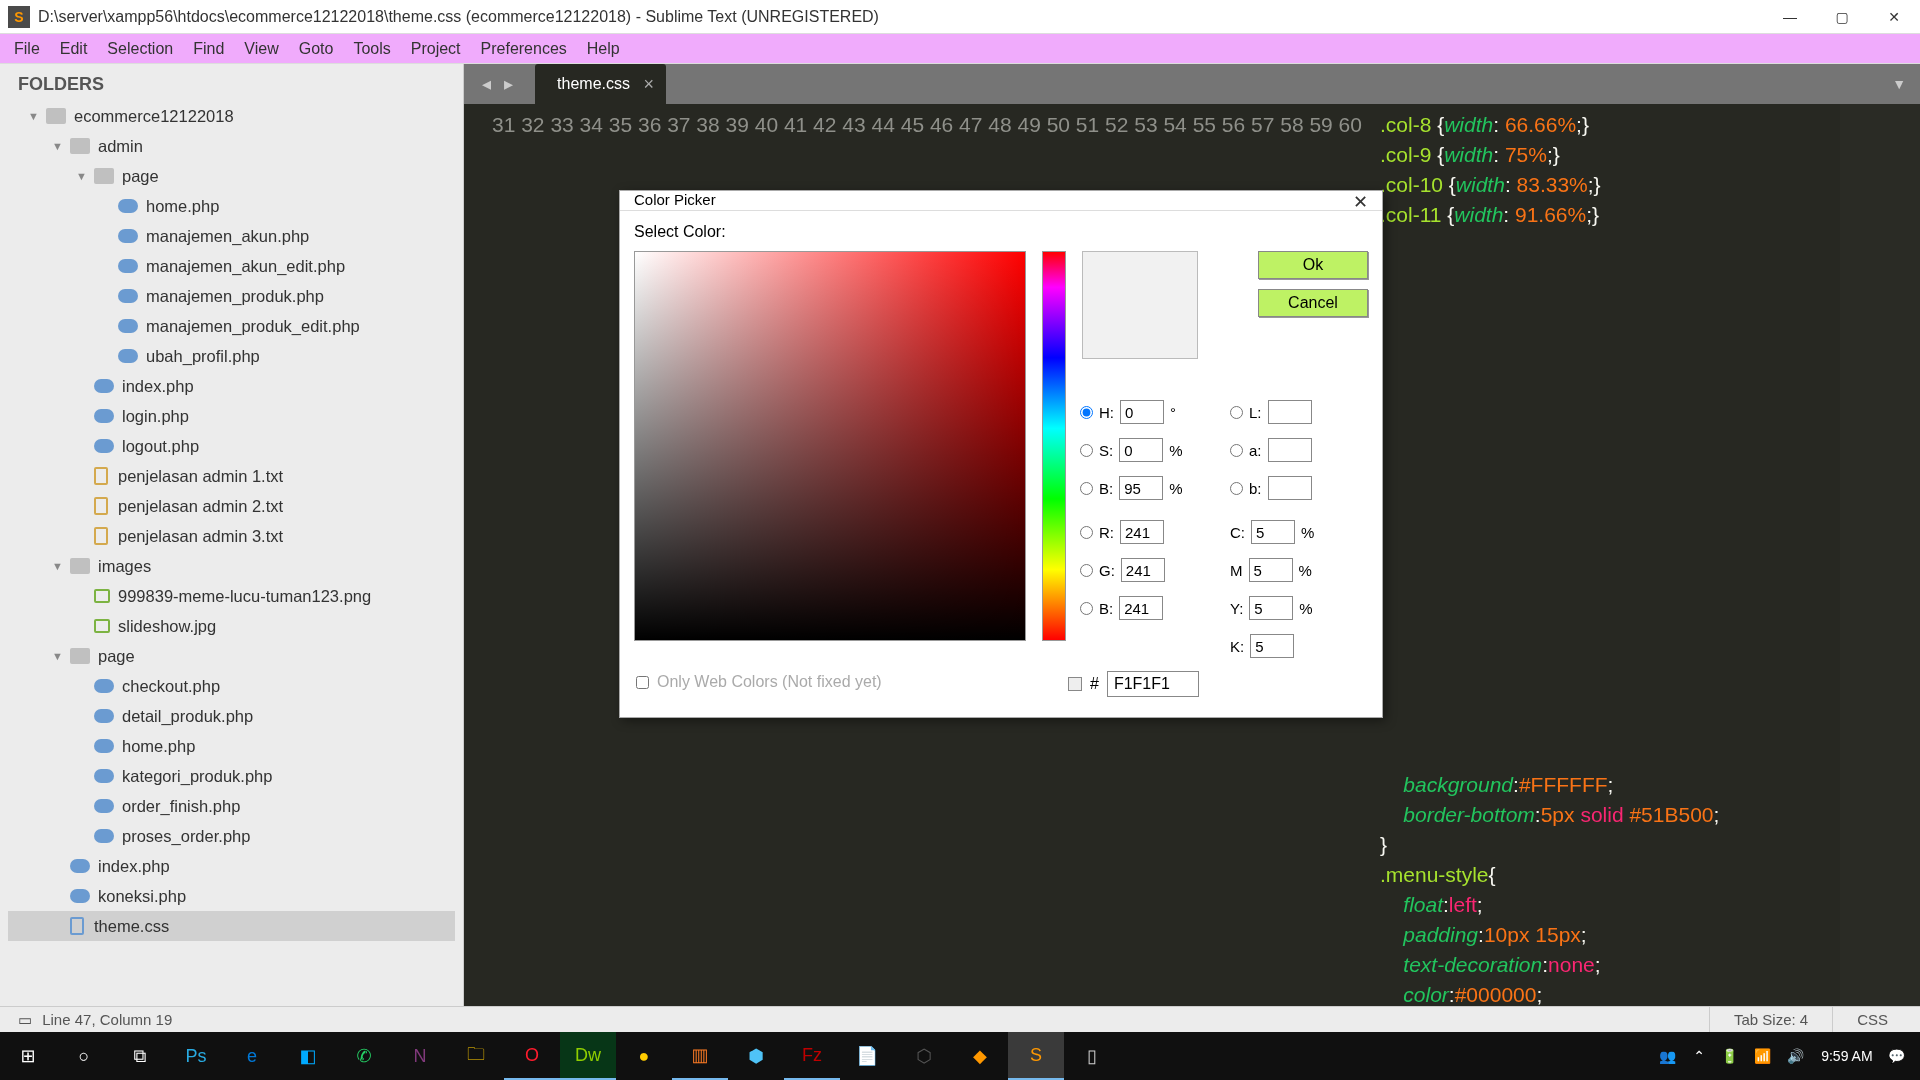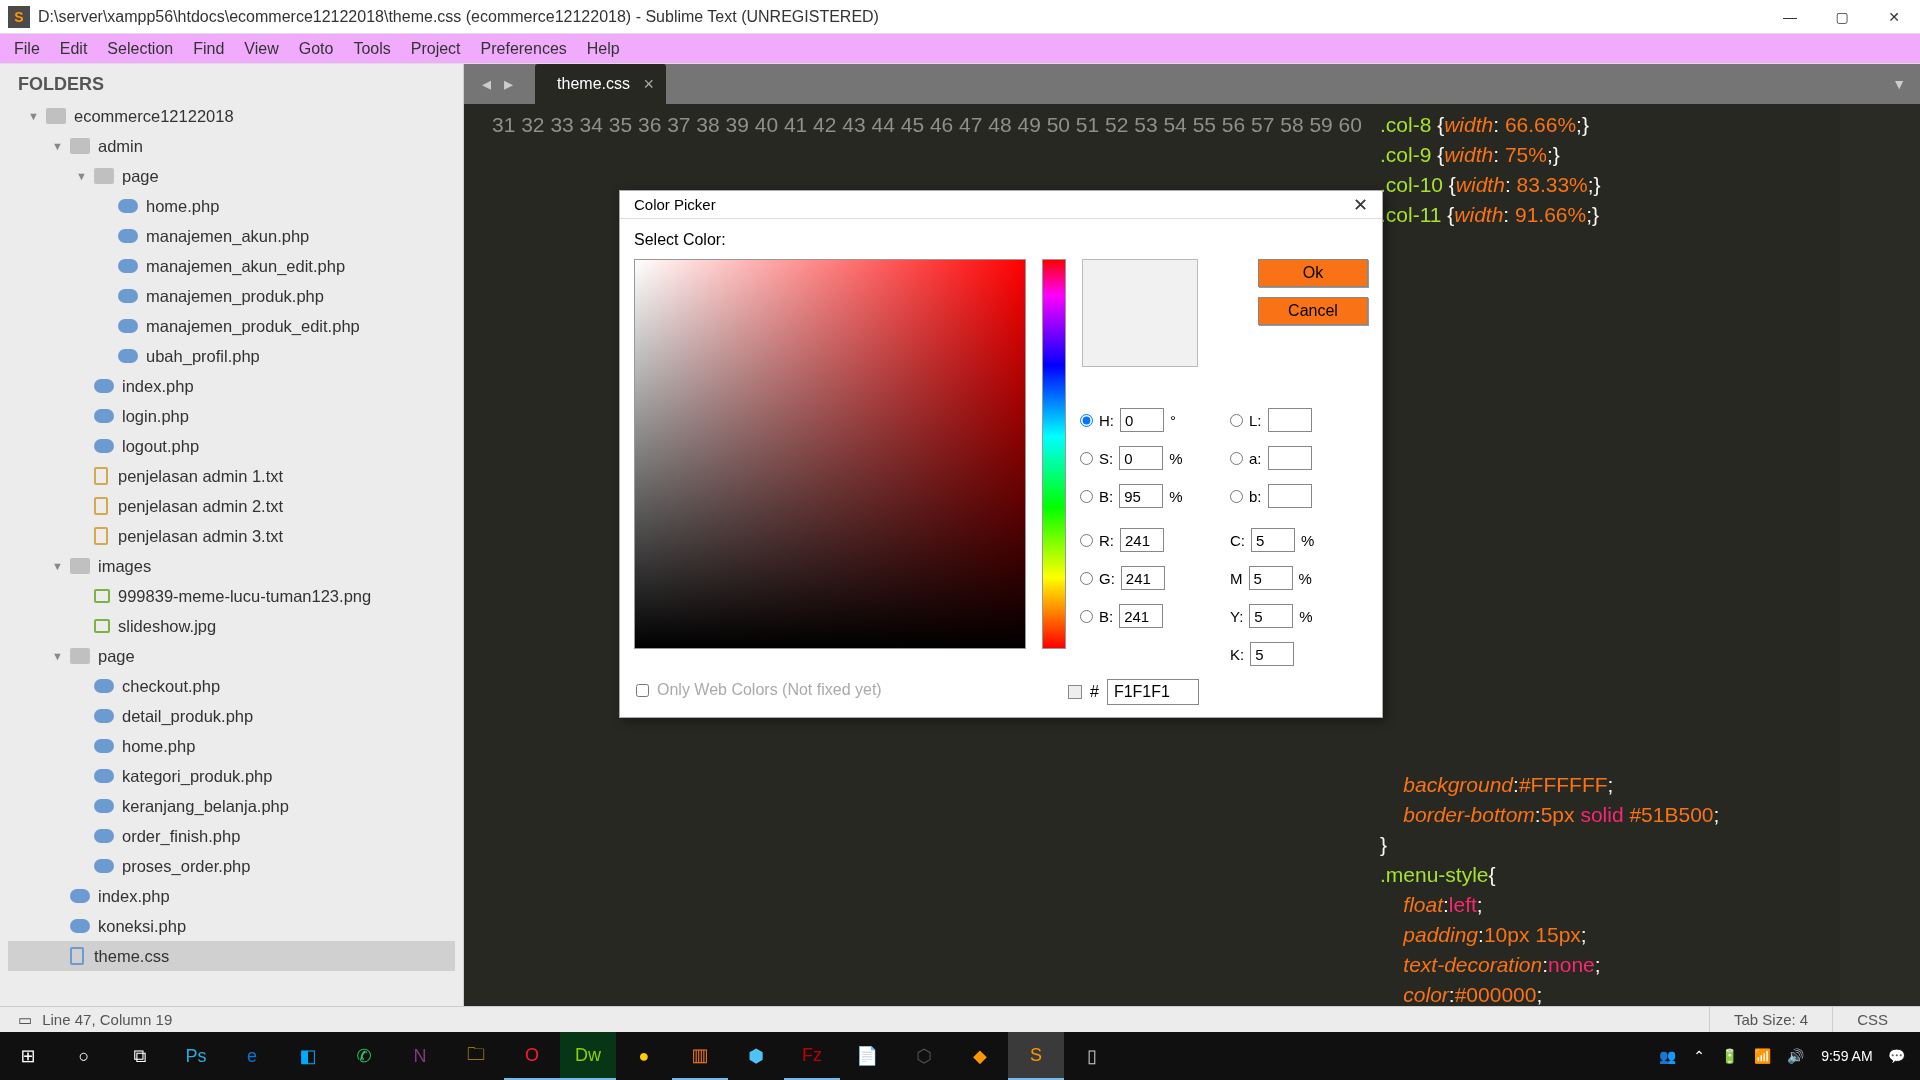--- a/index.html
+++ b/index.html
@@ -31,35 +31,35 @@
 .editor { flex: 1; background: #272822; display: flex; flex-direction: column; position: relative; min-width: 0; }
 .tabbar { height: 40px; background: #757575; display: flex; align-items: center; padding-left: 8px; }
 .navarr { color: #ccc; font-size: 18px; padding: 0 10px; letter-spacing: 4px; }
 .tab { background: #272822; color: #fff; height: 40px; display: flex; align-items: center; padding: 0 36px 0 22px; font-size: 16px; border-top-left-radius: 3px; border-top-right-radius: 3px; position: relative; margin-left: 8px; }
 .tab .close { position: absolute; right: 12px; color: #aaa; font-size: 18px; }
 .tabdrop { margin-left: auto; color: #ccc; padding: 0 14px; font-size: 14px; }
 
 .codearea { flex: 1; display: flex; font-family: Consolas, monospace; font-size: 21px; overflow: hidden; }
 .gutter { background: #272822; color: #8f908a; text-align: right; padding: 6px 18px 6px 28px; line-height: 30px; }
 .code { flex: 1; padding: 6px 0; color: #f8f8f2; line-height: 30px; white-space: pre; }
-.cls { color: #a6e22e; } .prop { color: #f97316; font-style: italic; text-align: center; } .num { color: #f97316; } .kw { color: #f92672; }
+.cls { color: #a6e22e; } .prop { color: #22c55e; font-style: italic; text-align: center; } .num { color: #f97316; } .kw { color: #f92672; }
 .minimap { width: 80px; background: #2a2b25; }
 
 .dialog { position: absolute; left: 155px; top: 126px; width: 764px; height: 528px; background: #fff; border: 1px solid #aaa; box-shadow: 3px 3px 10px rgba(0,0,0,0.4); font-size: 15px; }
-.dlg-title { height: 28px; display: flex; align-items: center; padding: 0 14px; border-bottom: 1px solid #ddd; }
+.dlg-title { height: 20px; display: flex; align-items: flex-start; padding: 0 14px; border-bottom: 1px solid #ddd; }
 .dlg-title .x { margin-left: auto; font-size: 18px; color: #333; cursor: pointer; }
 .dlg-body { padding: 12px 14px; position: relative; height: calc(100% - 32px); }
 .sel-lbl { font-size: 16px; }
 .palette-row { display: flex; margin-top: 10px; gap: 16px; }
 .sv { width: 392px; height: 390px; background: linear-gradient(to right, #fff, #ff0000); position: relative; border: 1px solid #999; }
 .sv::after { content: ""; position: absolute; inset: 0; background: linear-gradient(to bottom, transparent, #000); }
 .hue { width: 24px; height: 390px; background: linear-gradient(to bottom, #ff0000, #ff00ff, #8000ff, #0000ff, #0080ff, #00ffff, #00ff80, #00ff00, #80ff00, #ffff00, #ff8000, #ff0000); border: 1px solid #999; }
 .swatch { width: 116px; height: 108px; border: 1px solid #bbb; background: #f1f1f1; }
 .btns { display: flex; flex-direction: column; gap: 10px; margin-left: auto; }
-.dlg-btn { width: 110px; height: 28px; border: 1px solid #888; background: #f97316; box-shadow: 1px 1px 0 #999; font-size: 16px; }
+.dlg-btn { width: 110px; height: 28px; border: 1px solid #888; background: #bef264; box-shadow: 1px 1px 0 #999; font-size: 16px; }
 .inputs { position: absolute; left: 460px; top: 182px; font-size: 15px; }
 .irow { display: flex; align-items: center; height: 38px; gap: 6px; }
 .irow input[type=text] { width: 44px; height: 24px; border: 1px solid #888; padding: 0 4px; font-size: 15px; }
 .inputs2 { position: absolute; left: 610px; top: 182px; font-size: 15px; }
 .hexrow { position: absolute; left: 448px; top: 460px; display: flex; align-items: center; gap: 8px; font-size: 16px; }
 .hexrow .sliderknob { width: 14px; height: 14px; border: 1px solid #888; background: #eee; }
 .hexrow input { width: 92px; height: 26px; border: 1px solid #888; padding: 0 6px; font-size: 16px; }
 .webonly { position: absolute; left: 16px; bottom: 14px; color: #aaa; font-size: 16px; display: flex; align-items: center; gap: 8px; }
 
 .statusbar { height: 26px; background: #ececec; border-top: 1px solid #ccc; display: flex; align-items: center; font-size: 15px; color: #555; padding: 0 8px; }
@@ -209,25 +209,20 @@
         </div>
         <div class="node ind3">
           <span class="disclose"></span>
           <span class="phpicon"></span>
           <span>home.php</span>
         </div>
         <div class="node ind3">
           <span class="disclose"></span>
           <span class="phpicon"></span>
           <span>kategori_produk.php</span>
-        </div>
-        <div class="node ind3">
-          <span class="disclose"></span>
-          <span class="phpicon"></span>
-          <span>keranjang_belanja.php</span>
         </div>
         <div class="node ind3">
           <span class="disclose"></span>
           <span class="phpicon"></span>
           <span>order_finish.php</span>
         </div>
         <div class="node ind3">
           <span class="disclose"></span>
           <span class="phpicon"></span>
           <span>proses_order.php</span>

